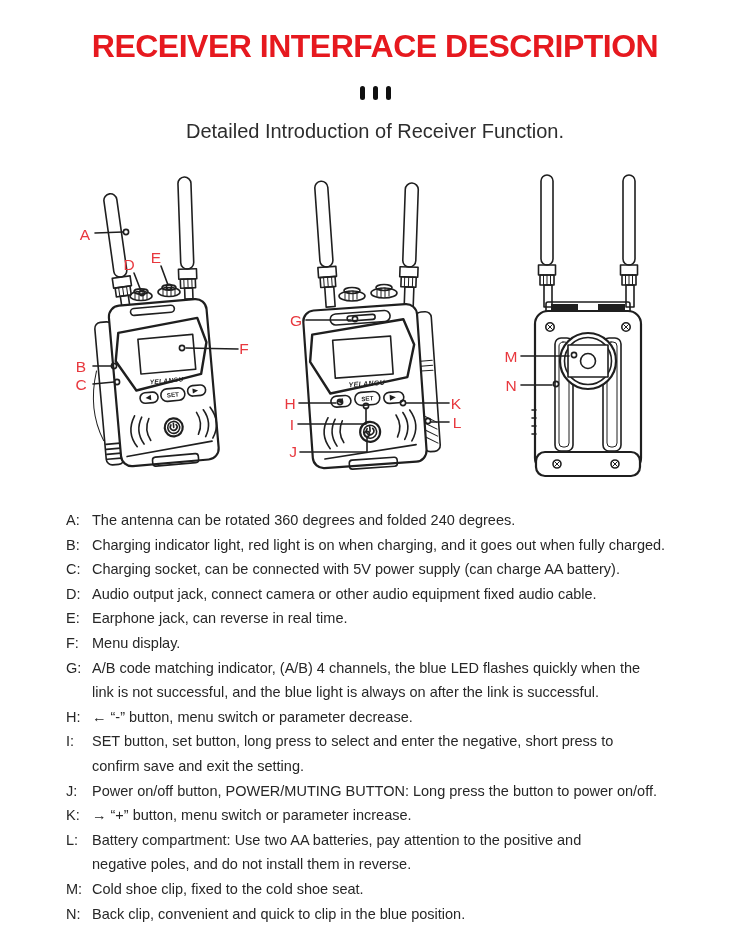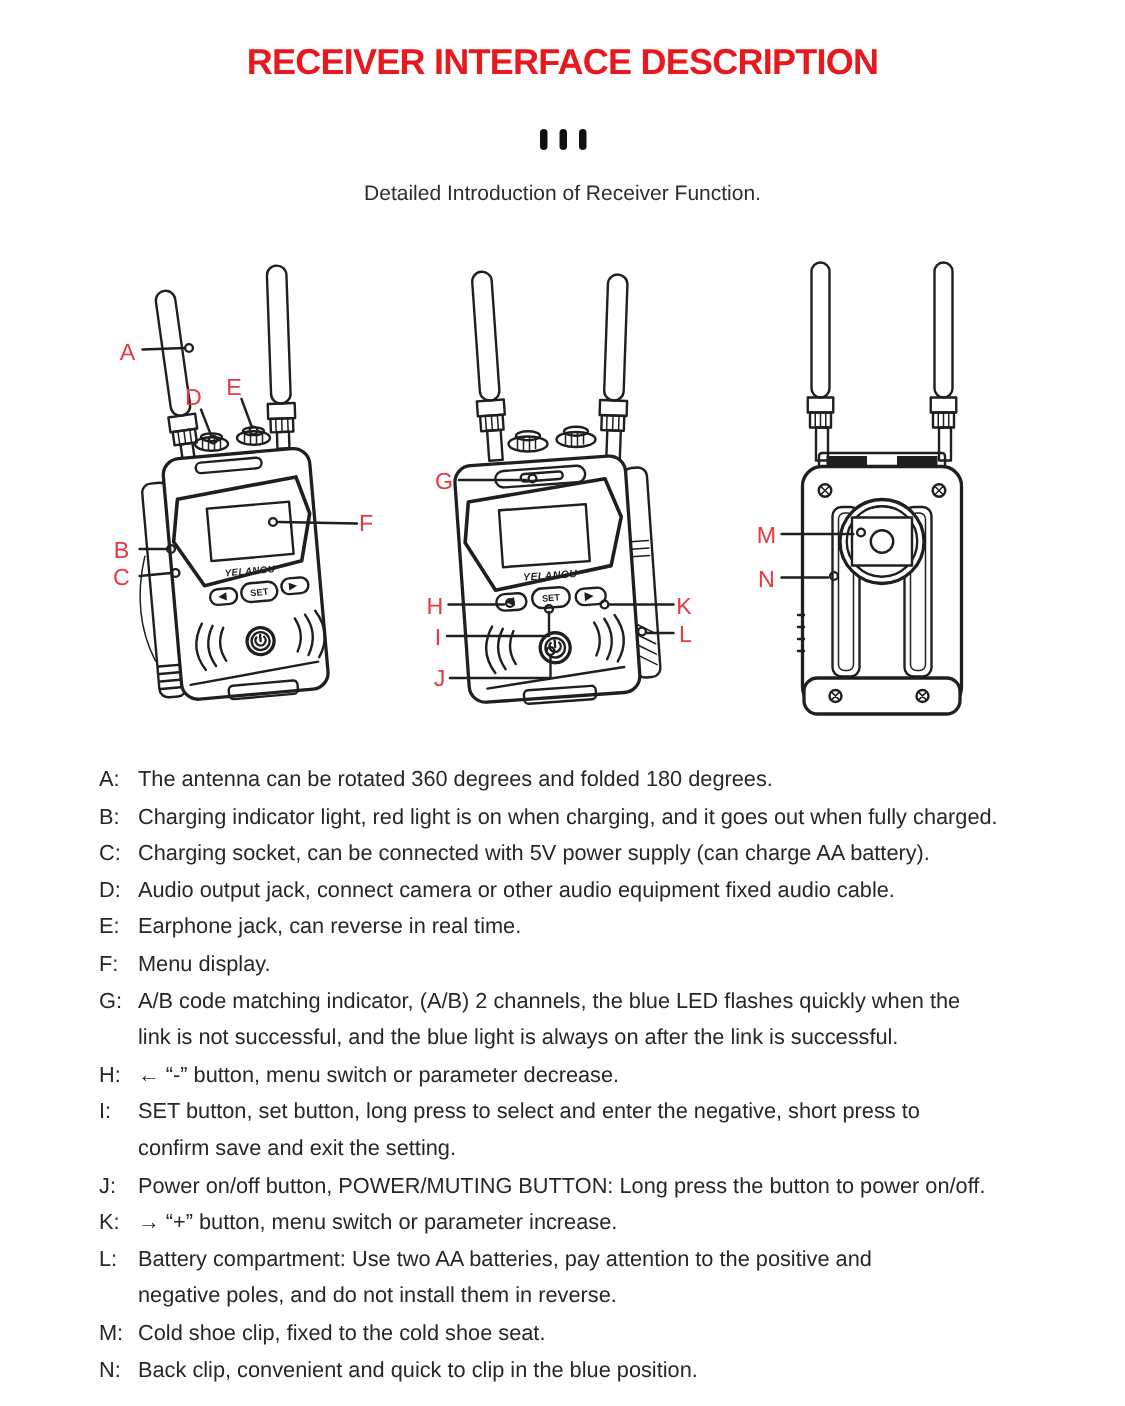--- a/index.html
+++ b/index.html
@@ -8,27 +8,27 @@
     --line-color:#1f1f1f;
     --text-color:#272727;
   }
   html,body{margin:0;padding:0;background:#fff;}
   .page{
     position:relative;width:750px;height:937px;background:#fff;overflow:hidden;
     font-family:"Liberation Sans", sans-serif;color:var(--text-color);
   }
   .title{
     position:absolute;top:28px;left:0;width:100%;margin:0;text-align:center;
-    font-size:24px;font-weight:bold;letter-spacing:-0.5px;color:var(--title-red);
+    font-size:32px;font-weight:bold;letter-spacing:-0.5px;color:var(--title-red);
   }
   .divider{position:absolute;top:86px;left:0;right:0;display:flex;justify-content:center;gap:8px;}
   .divider span{width:5px;height:14px;border-radius:3px;background:#101010;}
   .subtitle{
     position:absolute;top:120px;left:0;width:100%;margin:0;text-align:center;
-    font-size:14px;color:#2d2d2d;
+    font-size:20px;color:#2d2d2d;
   }
   .diagram{position:absolute;top:165px;left:0;}
 
   
   .dev path,.dev rect,.dev circle,.dev ellipse,.dev line{
     stroke:var(--line-color);fill:none;stroke-width:1.6;
     stroke-linejoin:round;stroke-linecap:round;
   }
   .dev .w{fill:#ffffff;}
   .dev .sw2{stroke-width:2.2;}
@@ -313,21 +313,21 @@
       <path class="callout-line" d="M521,220 H552"></path>
         <circle class="callout-dot" cx="556" cy="219" r="2.6"></circle>
     </g>
   </svg>
 
   <div class="descriptions">
 
     <div class="desc-row">
       <span class="desc-key">A:</span>
       <span class="desc-text">
-        <span class="desc-line">The antenna can be rotated 360 degrees and folded 180 degrees.</span>
+        <span class="desc-line">The antenna can be rotated 360 degrees and folded 240 degrees.</span>
 
       </span>
     </div>
     <div class="desc-row">
       <span class="desc-key">B:</span>
       <span class="desc-text">
         <span class="desc-line">Charging indicator light, red light is on when charging, and it goes out when fully charged.</span>
 
       </span>
     </div>
@@ -355,21 +355,21 @@
     <div class="desc-row">
       <span class="desc-key">F:</span>
       <span class="desc-text">
         <span class="desc-line">Menu display.</span>
 
       </span>
     </div>
     <div class="desc-row">
       <span class="desc-key">G:</span>
       <span class="desc-text">
-        <span class="desc-line">A/B code matching indicator, (A/B) 2 channels, the blue LED flashes quickly when the</span>
+        <span class="desc-line">A/B code matching indicator, (A/B) 4 channels, the blue LED flashes quickly when the</span>
         <span class="desc-line">link is not successful, and the blue light is always on after the link is successful.</span>
       </span>
     </div>
     <div class="desc-row">
       <span class="desc-key">H:</span>
       <span class="desc-text">
         <span class="desc-line">← “-” button, menu switch or parameter decrease.</span>
 
       </span>
     </div>

